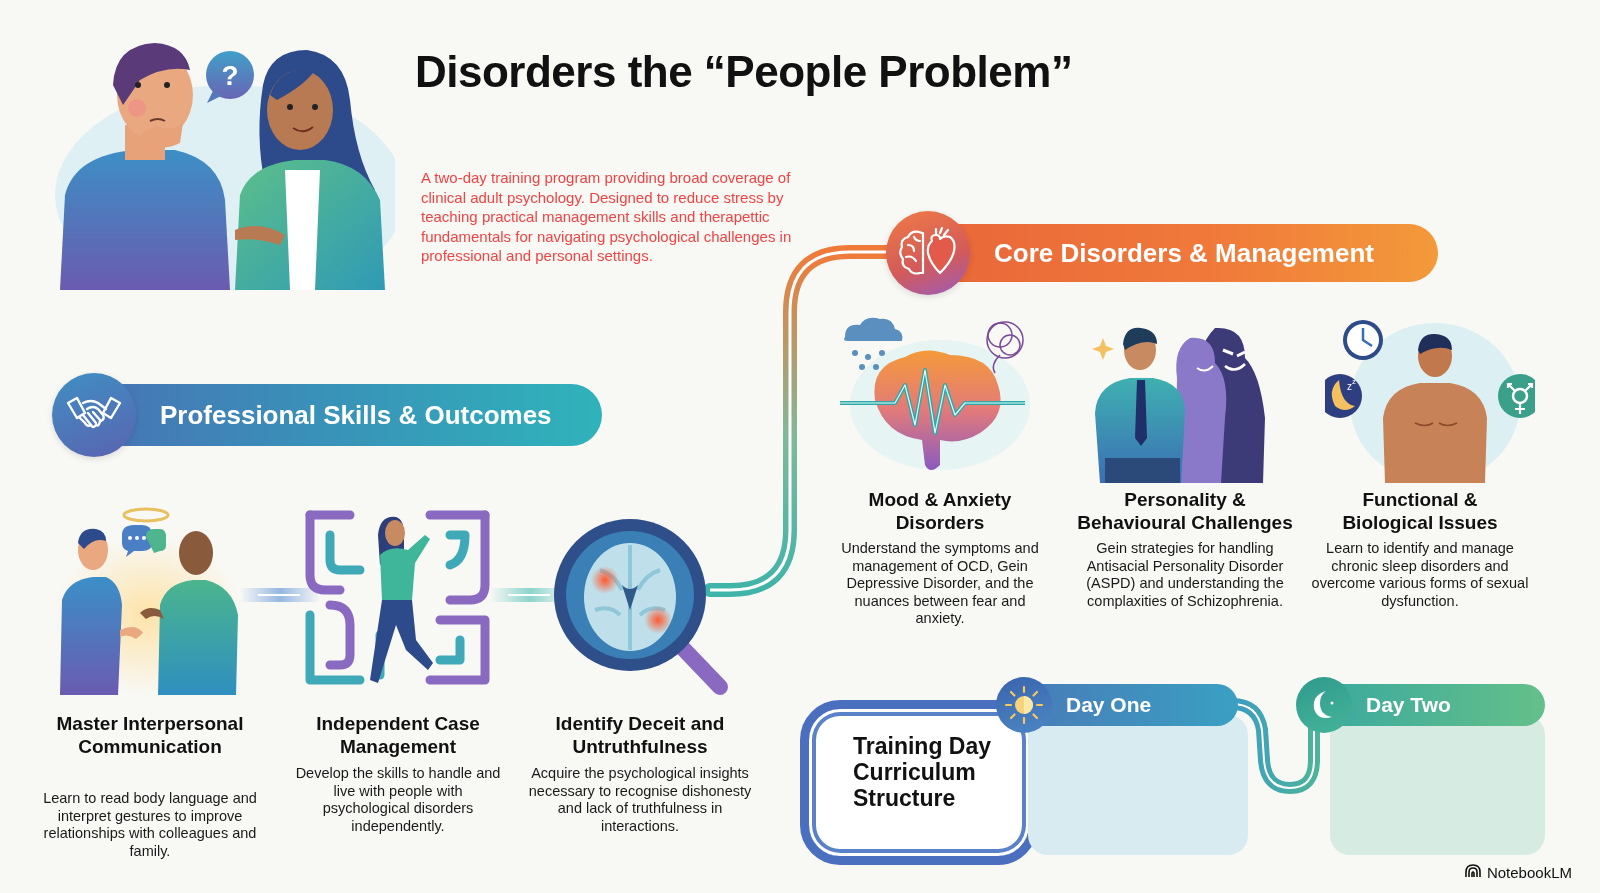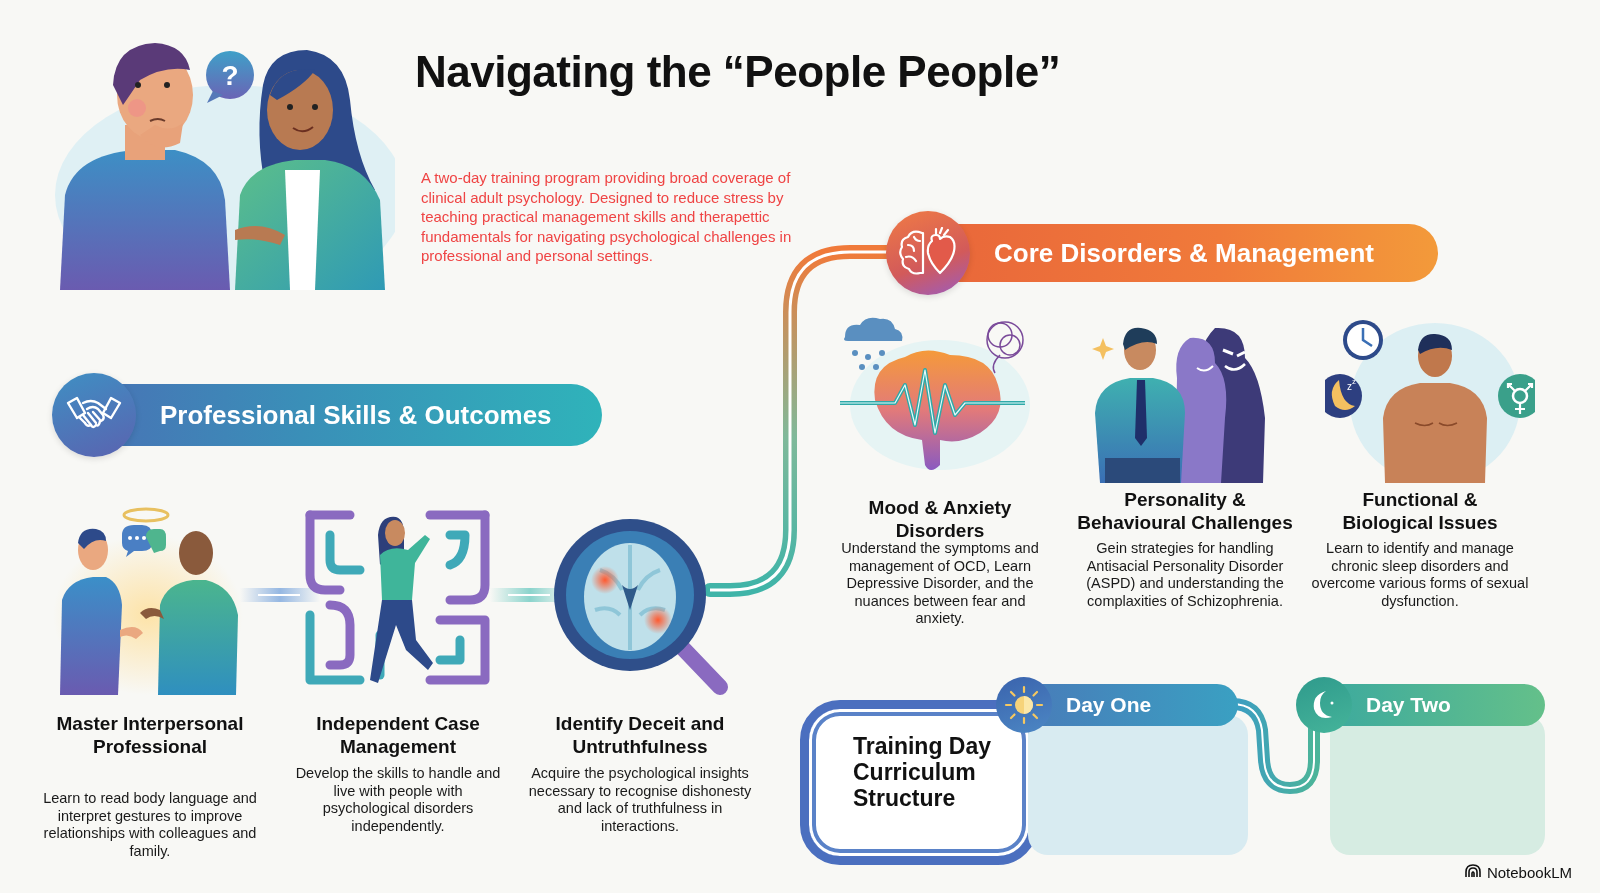--- a/index.html
+++ b/index.html
@@ -137,21 +137,21 @@
     <circle cx="245" cy="82" r="3" fill="#222"></circle>
       <circle cx="270" cy="82" r="3" fill="#222"></circle>
     <path d="M248 103 Q258 110 268 102" stroke="#6b2f20" stroke-width="2" fill="none"></path>
     <path d="M190 265 L195 170 Q205 140 250 135 L280 135 Q320 140 335 175 L340 265 Z" fill="url(#womanJacket)"></path>
     <path d="M240 145 L275 145 L270 265 L245 265 Z" fill="#ffffff"></path>
     <path d="M190 205 Q215 195 240 210 L235 220 Q212 212 190 215 Z" fill="#b87a52"></path>
   </svg>
 </div>
 
 <div class="abs title">
-  <div>Navigating the “People People”</div>
+  <div>Disorders the “People Problem”</div>
 </div>
 <div class="abs intro">A two-day training program providing broad coverage of clinical adult psychology. Designed to reduce stress by teaching practical management skills and therapettic fundamentals for navigating psychological challenges in professional and personal settings.</div>
 
 <svg class="connector" style="left:0;top:0;" width="1600" height="893">
   <defs>
     <linearGradient id="vertPath" x1="0" y1="0" x2="0" y2="1">
       <stop offset="0" stop-color="#f07a3a"></stop>
       <stop offset="0.55" stop-color="#7fb99a"></stop>
       <stop offset="1" stop-color="#3fb4a8"></stop>
     </linearGradient>
@@ -242,21 +242,21 @@
     <path d="M12 190 L14 95 Q20 75 45 72 L58 72 Q72 78 74 100 L70 190 Z" fill="url(#p1)"></path>
     <path d="M72 125 Q88 118 95 128 L88 134 Q80 128 72 132 Z" fill="#eaa880"></path>
 
     <ellipse cx="148" cy="48" rx="17" ry="22" fill="#8a5a3c"></ellipse>
     <path d="M110 190 L112 100 Q118 78 145 75 L158 75 Q185 82 190 110 L188 190 Z" fill="url(#p2)"></path>
     <path d="M112 105 Q100 100 92 108 L98 114 Q106 108 116 114 Z" fill="#8a5a3c"></path>
   </svg>
 </div>
 <div class="card-title" style="left:30px;top:712px;width:240px;">
   <div>Master Interpersonal</div>
-  <div>Professional</div>
+  <div>Communication</div>
 </div>
 <div class="card-desc" style="left:40px;top:765px;width:220px;margin-top:25px;">Learn to read body language and interpret gestures to improve relationships with colleagues and family.</div>
 
 <div class="card-illus" style="left:300px;top:505px;width:195px;height:190px;">
   <svg width="195" height="190" viewBox="0 0 195 190">
     <g fill="none" stroke-width="9" stroke-linecap="round" stroke-linejoin="round">
       <path d="M10 10 L10 70 Q10 85 25 85 L40 85" stroke="#8a6ac0"></path>
       <path d="M10 10 L50 10" stroke="#8a6ac0"></path>
       <path d="M30 30 L30 55 Q30 65 40 65 L60 65" stroke="#3fa9b8"></path>
       <path d="M10 110 L10 175 L60 175" stroke="#3fa9b8"></path>
@@ -331,25 +331,25 @@
         <circle cx="165" cy="25" r="18"></circle>
         <circle cx="160" cy="20" r="12"></circle>
         <circle cx="170" cy="30" r="10"></circle>
         <path d="M160 40 Q150 50 155 58"></path>
       </g>
     <path d="M35 85 Q30 50 65 42 Q85 30 110 40 Q150 40 158 70 Q168 100 140 118 Q120 130 100 125 L100 150 Q90 160 85 150 L82 125 Q45 120 35 85 Z" fill="url(#brainG)"></path>
     <path d="M0 88 L55 88 L65 70 L75 110 L85 55 L95 118 L105 70 L115 100 L125 88 L185 88" stroke="#2fa9a8" stroke-width="4" fill="none" stroke-linejoin="round"></path>
     <path d="M0 88 L55 88 L65 70 L75 110 L85 55 L95 118 L105 70 L115 100 L125 88 L185 88" stroke="#e6fbfb" stroke-width="1.2" fill="none" stroke-linejoin="round"></path>
   </svg>
 </div>
-<div class="card-title" style="left:825px;top:488px;width:230px;margin-top:8px;">
+<div class="card-title" style="left:825px;top:488px;width:230px;">
   <div>Mood &amp; Anxiety</div>
   <div>Disorders</div>
 </div>
-<div class="card-desc" style="left:840px;top:540px;width:200px;">Understand the symptoms and management of OCD, Learn Depressive Disorder, and the nuances between fear and anxiety.</div>
+<div class="card-desc" style="left:840px;top:540px;width:200px;">Understand the symptoms and management of OCD, Gein Depressive Disorder, and the nuances between fear and anxiety.</div>
 
 <div class="card-illus" style="left:1085px;top:318px;width:200px;height:165px;">
   <svg width="200" height="165" viewBox="0 0 200 165">
     <defs>
       <linearGradient id="shirtB" x1="0" y1="0" x2="0" y2="1">
           <stop offset="0" stop-color="#3fb0b0"></stop>
           <stop offset="1" stop-color="#3a6fb5"></stop>
         </linearGradient>
     </defs>
     <path d="M18 20 L21 28 L29 31 L21 34 L18 42 L15 34 L7 31 L15 28 Z" fill="#f4c060"></path>

